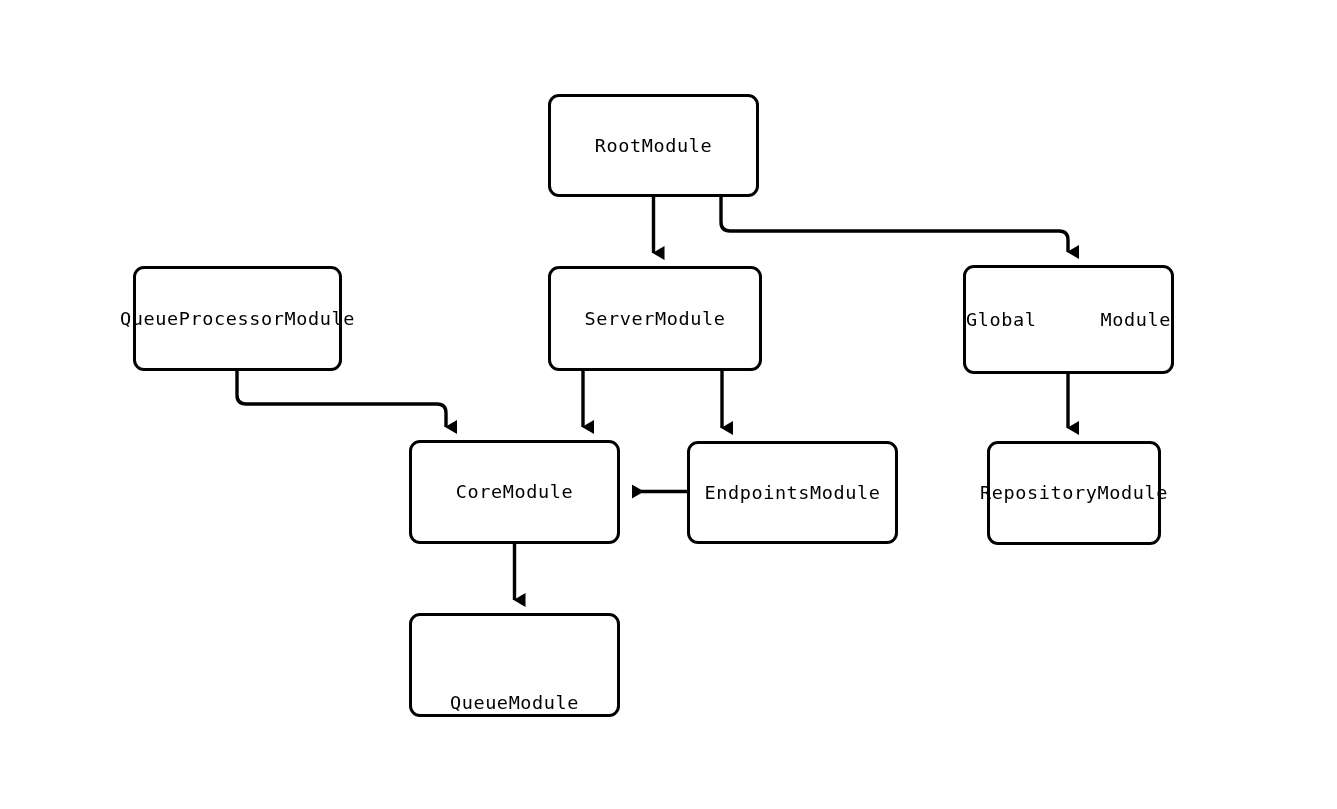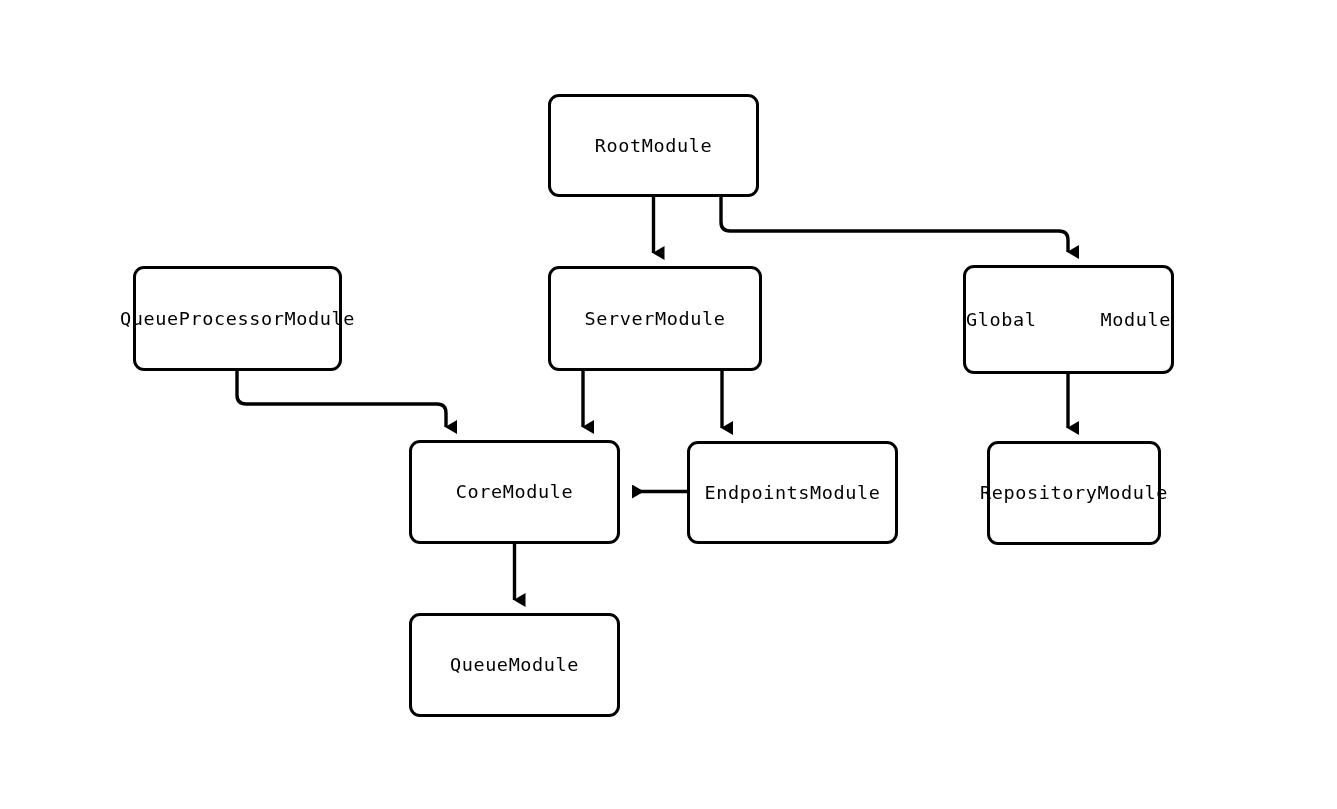--- a/index.html
+++ b/index.html
@@ -113,18 +113,18 @@
   <div class="node-box" style="left:687px; top:441px; width:211px; height:103px;">
     <span class="node-line">Endpoints</span>
     <span class="node-line">Module</span>
   </div>
 
   <div class="node-box" style="left:963px; top:441px; width:174px; height:104px;margin-left:24px;">
     <span class="node-line">Repository</span>
     <span class="node-line">Module</span>
   </div>
 
-  <div class="node-box" style="left:409px; top:613px; width:211px; height:104px;">
+  <div class="node-box" style="left:409px; top:613px; width:211px; height:104px;align-items:flex-end;">
     <span class="node-line">Queue</span>
     <span class="node-line">Module</span>
   </div>
 
 </div>
 
 </body></html>

